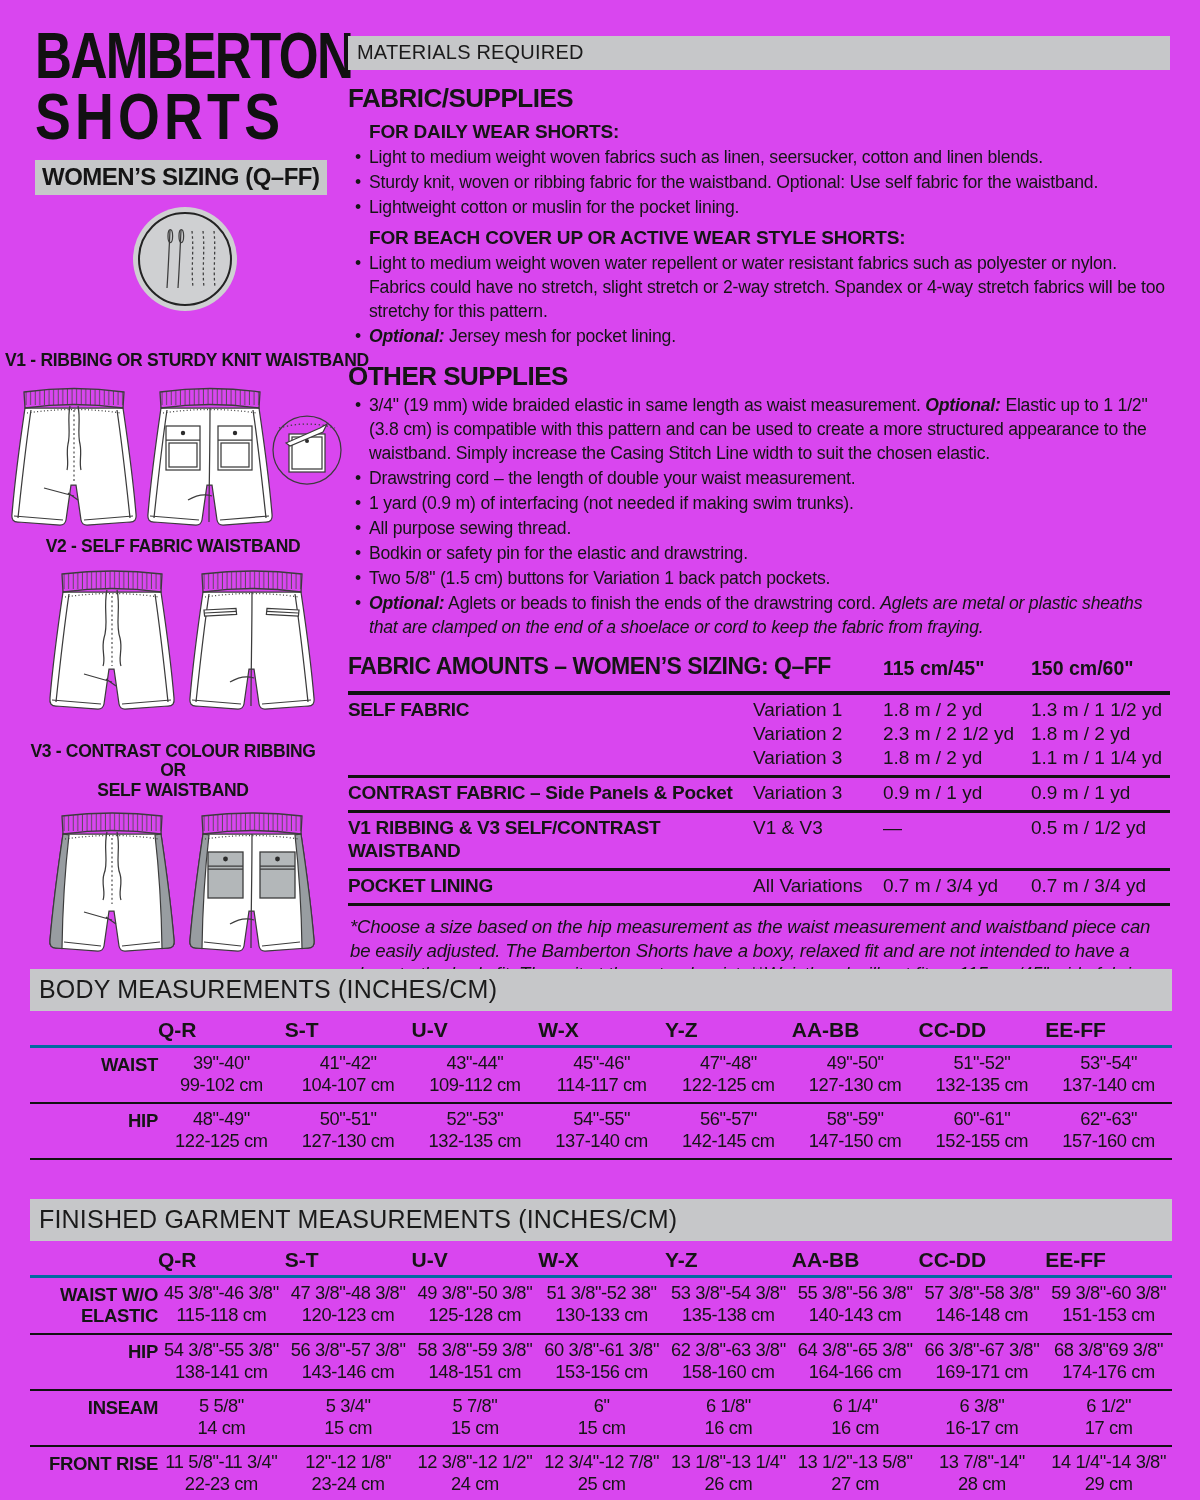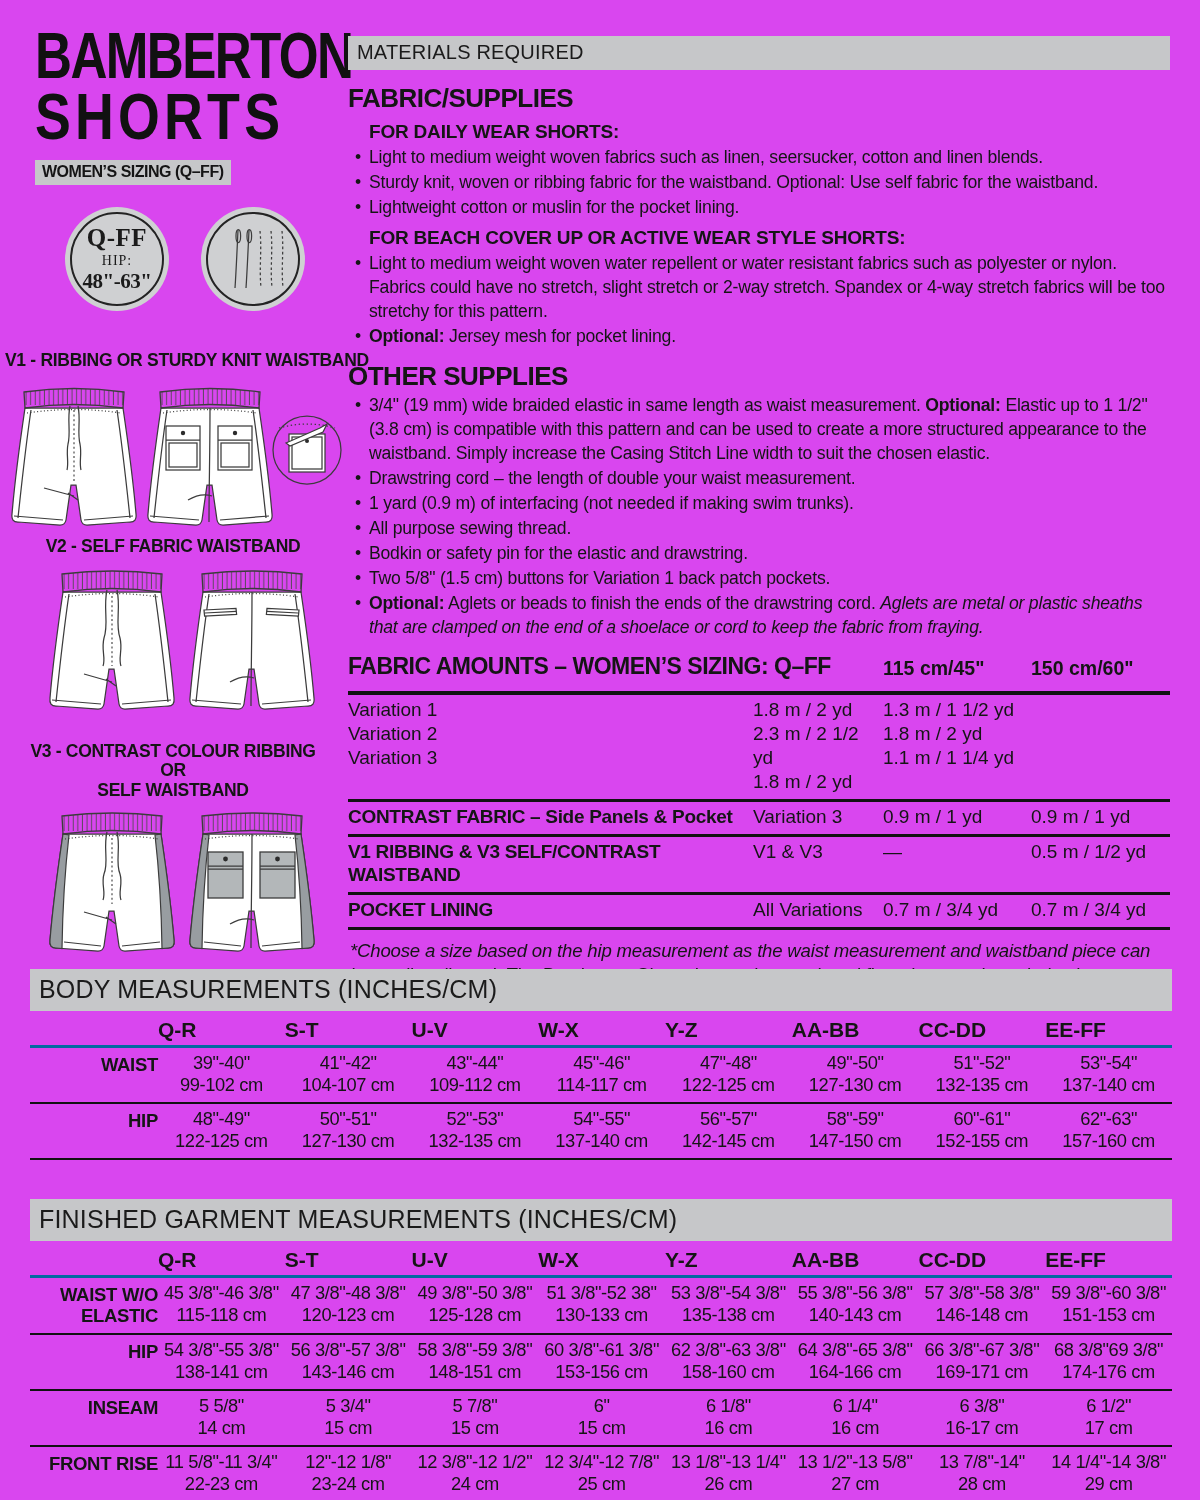--- a/index.html
+++ b/index.html
@@ -5,21 +5,21 @@
   * { margin:0; padding:0; box-sizing:border-box; }
   html,body { background:#fff; }
   body { font-family:"Liberation Sans", sans-serif; color:#151515; }
   .page { position:relative; width:1200px; height:1500px; background:#d946ef; overflow:hidden; }
 
   
   .masthead { position:absolute; left:35px; top:26px; width:305px; }
   .t1,.t2 { font-weight:bold; line-height:0.95; white-space:nowrap; transform-origin:left top; color:#111; }
   .t1 { font-size:64px; letter-spacing:-2px; transform:scaleX(0.80); }
   .t2 { font-size:64px; letter-spacing:5px; transform:scaleX(0.84); }
-  .subtitle { display:inline-block; margin-top:12px; background:#c6c7c9; padding:3px 7px 4px; font-size:16px; font-weight:bold; letter-spacing:-0.5px; white-space:nowrap; }
+  .subtitle { display:inline-block; margin-top:12px; background:#c6c7c9; padding:3px 7px 4px; font-size:24px; font-weight:bold; letter-spacing:-0.5px; white-space:nowrap; }
 
   .badges { position:absolute; left:35px; top:207px; width:300px; display:flex; justify-content:center; gap:32px; }
   .badge { position:relative; width:104px; height:104px; border-radius:50%; background:#cfd0d2; }
   .badge::after { content:""; position:absolute; inset:5px; border:2.5px solid #232323; border-radius:50%; }
   .badge-inner { position:absolute; inset:0; display:flex; flex-direction:column; align-items:center; justify-content:center; font-family:"Liberation Serif", serif; color:#1b1b1b; z-index:2; }
   .b1 { font-size:25px; font-weight:bold; letter-spacing:0.5px; }
   .b2 { font-size:14px; margin-top:1px; letter-spacing:1px; }
   .b3 { font-size:21px; font-weight:bold; letter-spacing:-0.5px; }
   .badge svg { position:absolute; inset:0; margin:auto; z-index:2; }
 
@@ -33,21 +33,21 @@
   .variation svg { display:block; margin:6px auto 0; }
 
   
   .rightcol { position:absolute; left:348px; top:36px; width:822px; }
   .graybar { background:#c6c7c9; font-size:20px; letter-spacing:0.2px; padding:5px 9px 6px; color:#1b1b1b; }
   h2.section { font-size:26px; font-weight:bold; letter-spacing:-0.5px; margin:13px 0 2px; }
   h4.sub { font-size:19px; font-weight:bold; margin:7px 0 3px 21px; letter-spacing:-0.2px; }
   .bullet { display:flex; font-size:17.6px; line-height:1.36; margin:1px 0; letter-spacing:-0.2px; }
   .bullet .dot { flex:0 0 21px; padding-left:7px; }
   .bullet .txt { flex:1; }
-  .bullet b { font-weight:bold; }
+  .bullet b { font-weight:bold;font-style:italic; }
   .bullet i { font-style:italic; }
 
   
   .fa { margin-top:13px; }
   .fa-grid { display:grid; grid-template-columns:405px 130px 148px 139px; align-items:end; }
   .fa-head { border-bottom:4px solid #111; padding-bottom:11px; }
   .fa-title { grid-column:1 / span 2; font-size:23px; font-weight:bold; letter-spacing:-0.5px; }
   .fa-colhead { font-size:19.5px; font-weight:bold; }
   .fa-row { border-bottom:3px solid #111; padding:3px 0 5px; align-items:start; }
   .fa-label { font-weight:bold; font-size:19px; letter-spacing:-0.3px; line-height:1.2; padding-right:8px; padding-top:1px; }
@@ -76,27 +76,20 @@
 
 <div class="page">
 
   <header class="masthead">
     <div class="t1">BAMBERTON</div>
     <div class="t2">SHORTS</div>
     <div class="subtitle">WOMEN’S SIZING (Q–FF)</div>
   </header>
 
   <div class="badges">
-    <div class="badge">
-      <div class="badge-inner">
-        <div class="b1">Q-FF</div>
-        <div class="b2">HIP:</div>
-        <div class="b3">48"-63"</div>
-      </div>
-    </div>
     <div class="badge">
       <svg width="78" height="78" viewBox="0 0 78 78">
         <path class="ln" d="M24,10 C23,32 22,54 21,68"></path>
         <ellipse class="ln" cx="24.3" cy="16" rx="2.3" ry="6.5"></ellipse>
         <path class="ln" d="M35,10 C34,32 33,54 32,68"></path>
         <ellipse class="ln" cx="35.3" cy="16" rx="2.3" ry="6.5"></ellipse>
         <path class="ln" d="M46,11 C48,30 45,50 47,67" stroke-dasharray="2.6,2.6" stroke-width="2.4"></path>
         <path class="ln" d="M57,11 C59,30 56,50 58,67" stroke-dasharray="2.6,2.6" stroke-width="2.4"></path>
         <path class="ln" d="M68,11 C70,30 67,50 69,67" stroke-dasharray="2.6,2.6" stroke-width="2.4"></path>
       </svg>
@@ -292,20 +285,21 @@
         <span class="txt"><b>Optional:</b><span> Aglets or beads to finish the ends of the drawstring cord. </span><i>Aglets are metal or plastic sheaths that are clamped on the end of a shoelace or cord to keep the fabric from fraying.</i></span>
       </div>
 
     <div class="fa">
       <div class="fa-grid fa-head">
         <div class="fa-title">FABRIC AMOUNTS – WOMEN’S SIZING: Q–FF</div>
         <div class="fa-colhead">115 cm/45"</div>
         <div class="fa-colhead">150 cm/60"</div>
       </div>
       <div class="fa-grid fa-row">
+        <div class="fa-label">SELF FABRIC</div>
         <div class="fa-cell">
           <div>Variation 1</div>
           <div>Variation 2</div>
           <div>Variation 3</div>
         </div>
         <div class="fa-cell">
           <div>1.8 m / 2 yd</div>
           <div>2.3 m / 2 1/2 yd</div>
           <div>1.8 m / 2 yd</div>
         </div>

